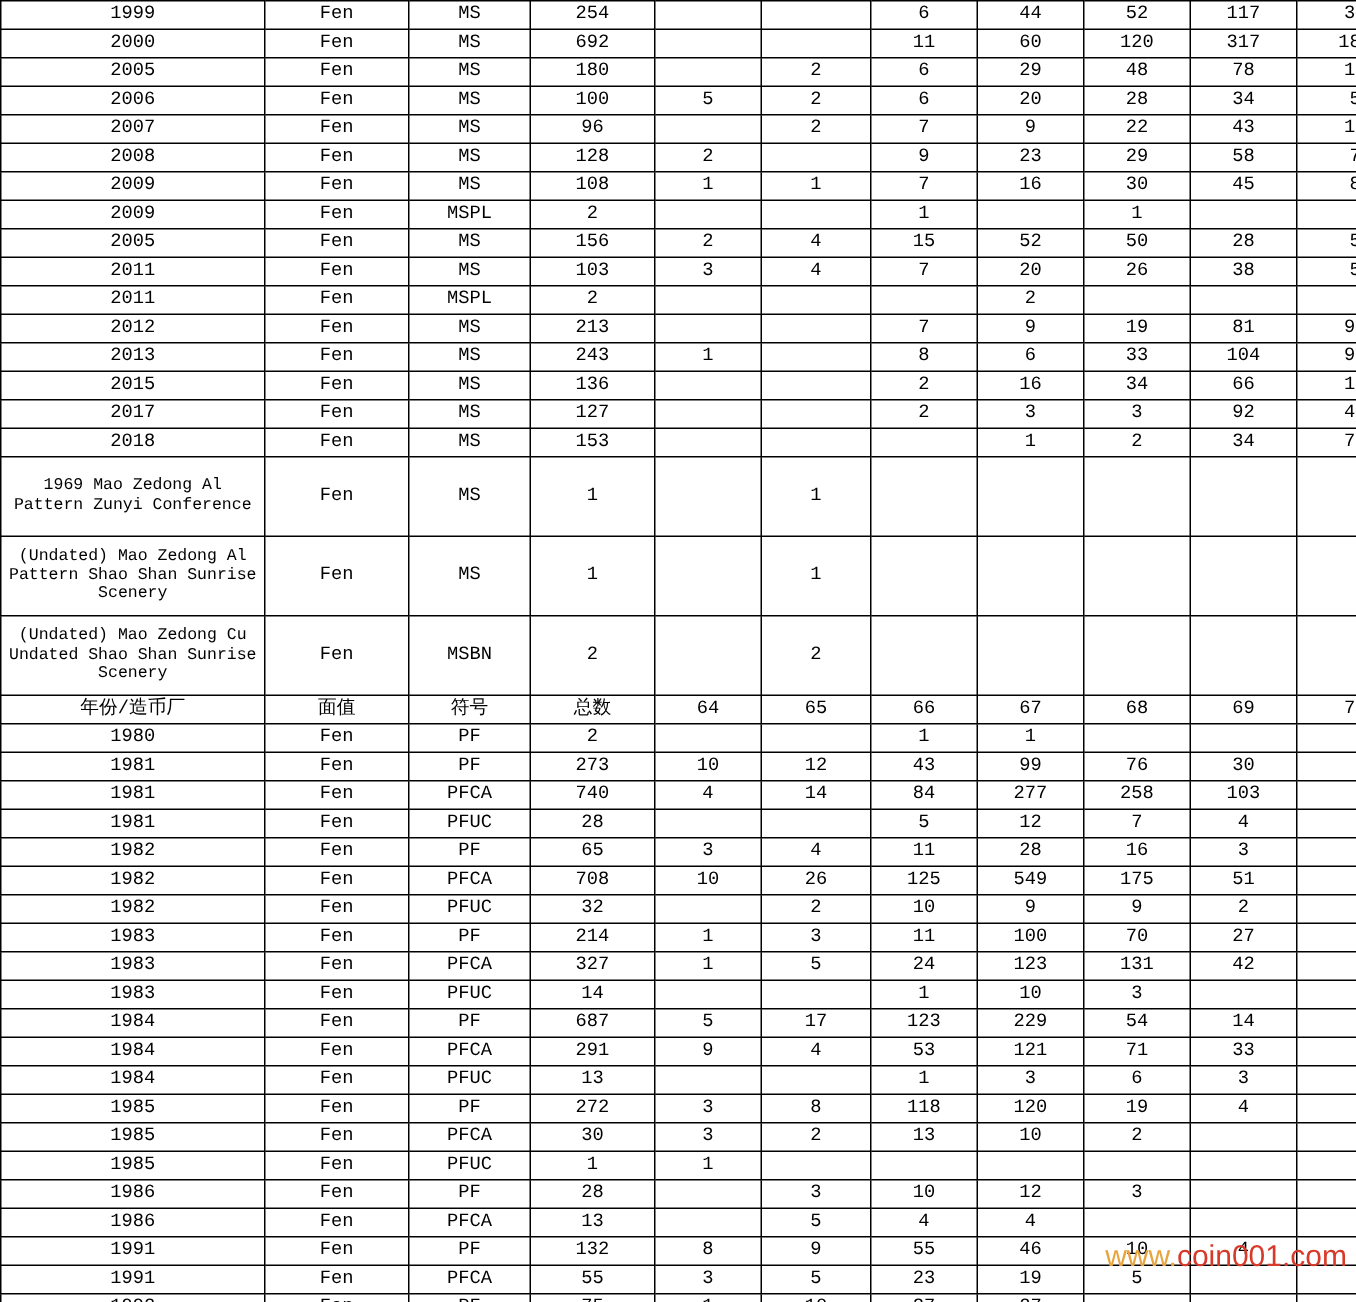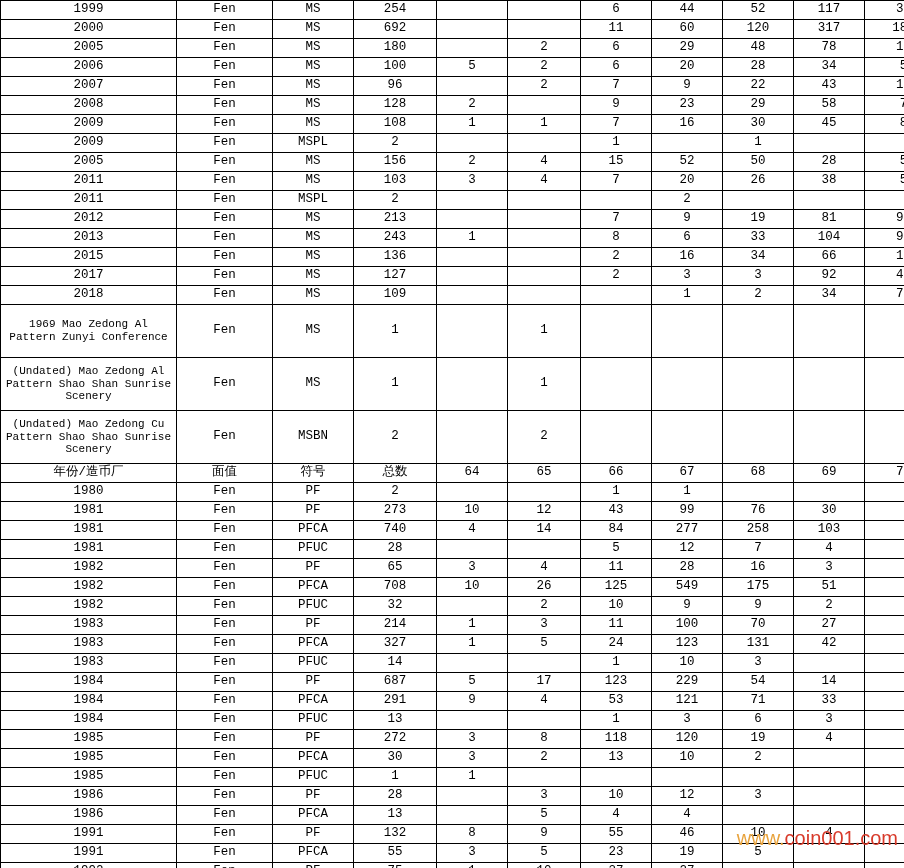--- a/index.html
+++ b/index.html
@@ -277,21 +277,21 @@
         <td>2</td>
         <td>3</td>
         <td>3</td>
         <td>92</td>
         <td>45</td>
       </tr>
       <tr>
         <td>2018</td>
         <td>Fen</td>
         <td>MS</td>
-        <td>109</td>
+        <td>153</td>
         <td></td>
         <td></td>
         <td></td>
         <td>1</td>
         <td>2</td>
         <td>34</td>
         <td>72</td>
       </tr>
       <tr style="height: 53px;">
         <td class="wrap">1969 Mao Zedong Al Pattern Zunyi Conference</td>
@@ -313,21 +313,21 @@
         <td>1</td>
         <td></td>
         <td>1</td>
         <td></td>
         <td></td>
         <td></td>
         <td></td>
         <td></td>
       </tr>
       <tr style="height: 53px;">
-        <td class="wrap">(Undated) Mao Zedong Cu Pattern Shao Shao Sunrise Scenery</td>
+        <td class="wrap">(Undated) Mao Zedong Cu Undated Shao Shan Sunrise Scenery</td>
         <td>Fen</td>
         <td>MSBN</td>
         <td>2</td>
         <td></td>
         <td>2</td>
         <td></td>
         <td></td>
         <td></td>
         <td></td>
         <td></td>

